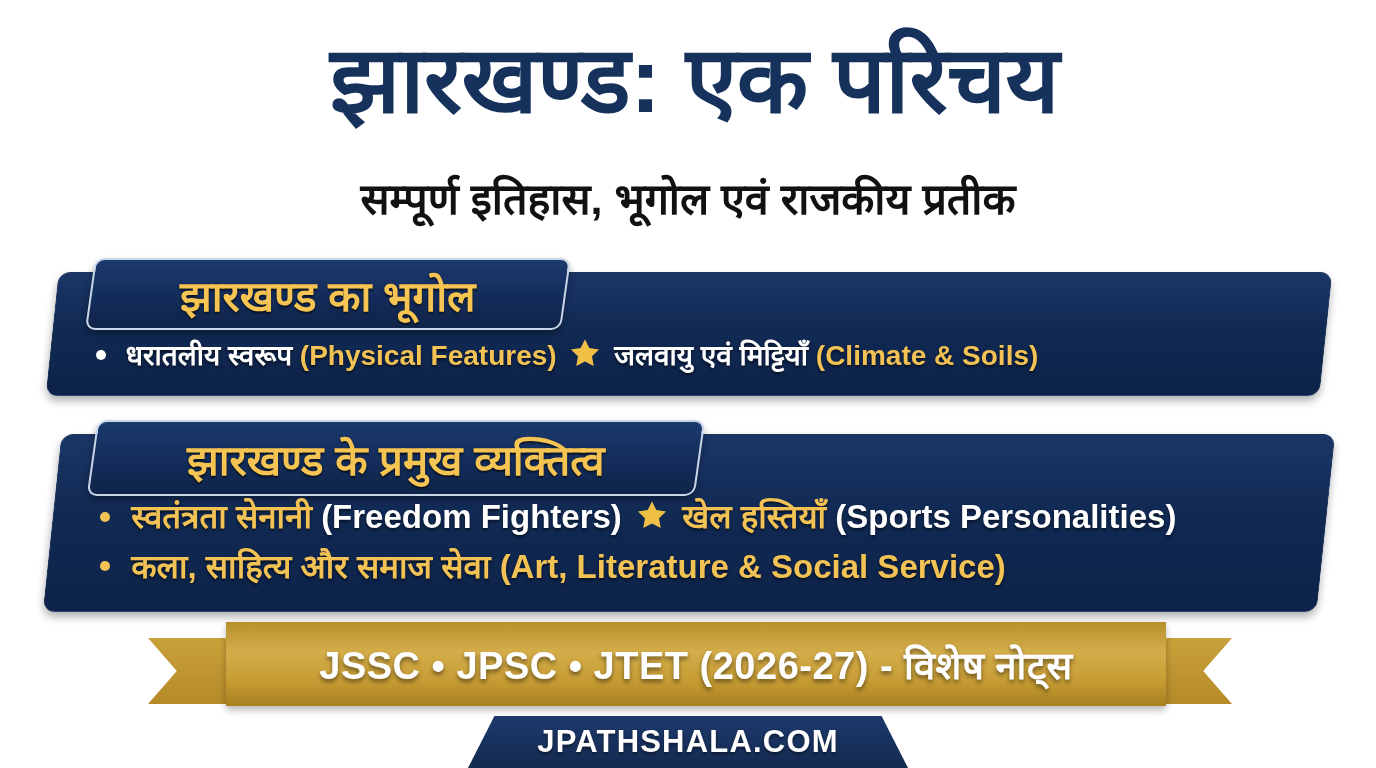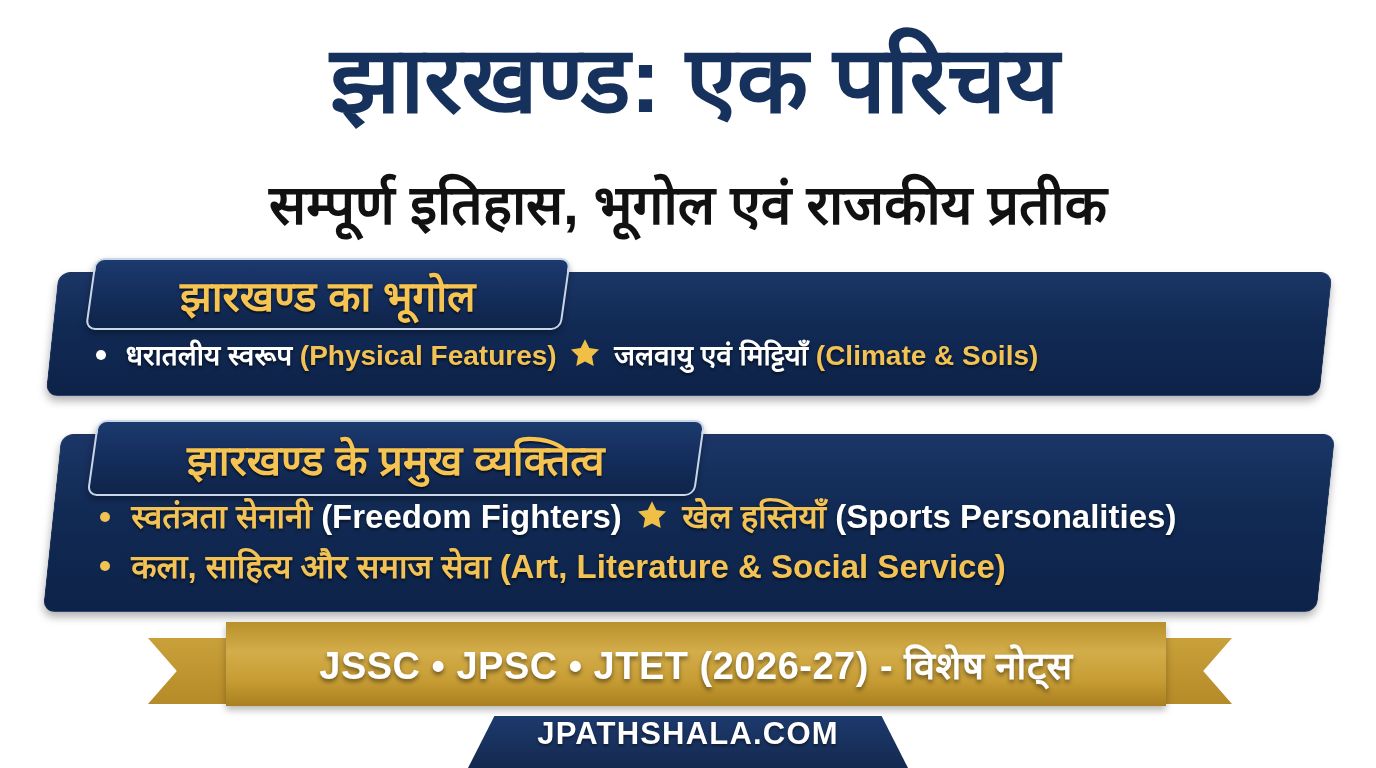--- a/index.html
+++ b/index.html
@@ -22,21 +22,21 @@
     line-height:1.0;
     letter-spacing:-0.5px;
     color:#16325c;
     white-space:nowrap;
     margin-left:20px;
   }
   .subtitle{
     position:absolute;left:0;top:178px;width:1376px;
     text-align:center;
     font-weight:bold;
-    font-size:55px;
+    font-size:43px;
     line-height:1.0;
     color:#111111;
     white-space:nowrap;
   }
 
   
   .card{
     position:absolute;
     background:linear-gradient(180deg,#1b3566 0%,#112a54 45%,#0d2248 100%);
     border-radius:12px;
@@ -126,21 +126,21 @@
     font-weight:bold;font-size:38px;color:#ffffff;white-space:nowrap;
     text-shadow:0 3px 4px rgba(0,0,0,.45);
     letter-spacing:.5px;
   }
 
   
   .tab{
     position:absolute;left:468px;top:716px;width:440px;height:52px;
     background:linear-gradient(180deg,#1d3a6d 0%,#14294f 100%);
     clip-path:polygon(6% 0,94% 0,100% 100%,0 100%);
-    display:flex;justify-content:center;
+    display:flex;align-items:center;justify-content:center;
     box-shadow:0 -2px 6px rgba(0,0,0,.20);
   }
   .tab-text{
     font-weight:bold;font-size:31px;color:#ffffff;letter-spacing:1.2px;
     white-space:nowrap;text-shadow:0 2px 3px rgba(0,0,0,.45);
   }
 </style>
 </head>
 <body>
 

